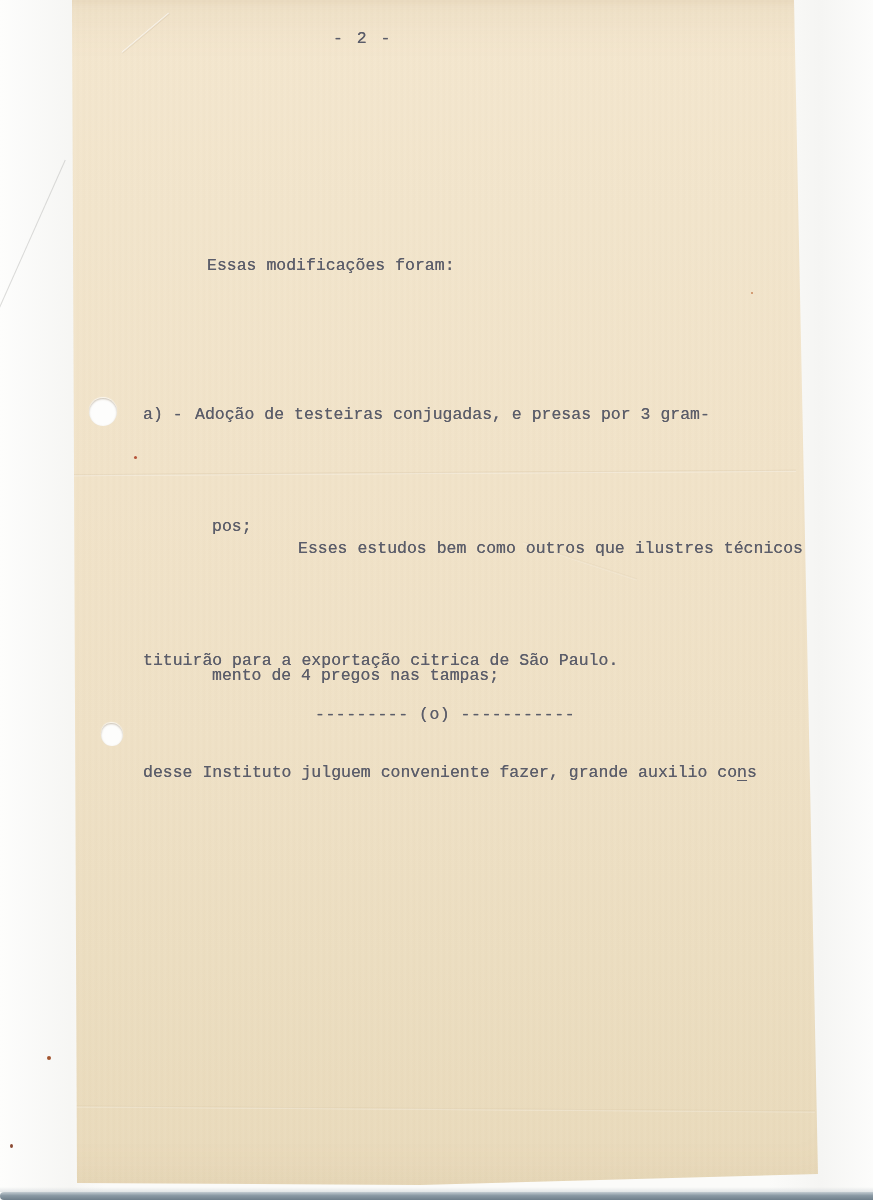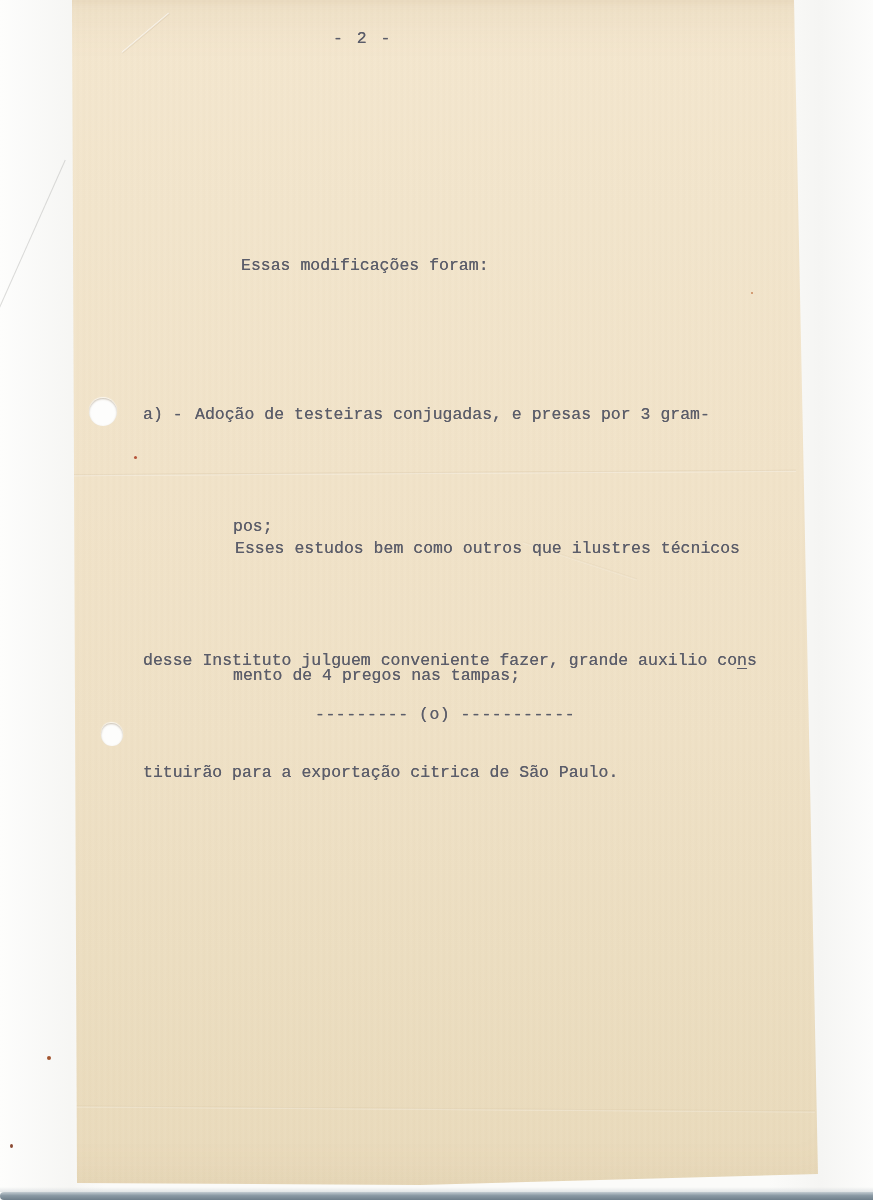--- a/index.html
+++ b/index.html
@@ -44,25 +44,25 @@
     font-size: 16.5px;
     line-height: 37.2px;
     white-space: pre;
   }
   .pageno {
     position: absolute; left: 333px; top: 20px;
     letter-spacing: 2px;
   }
   .list-block { position: absolute; left: 143px; top: 173px; width: 660px; }
   .para-block { position: absolute; left: 143px; top: 456px; width: 660px; }
-  .indent-intro { margin-left: 98px; }
+  .indent-intro { margin-left: 64px; }
   .item-first  { }
-  .cont        { margin-left: 90px; }
+  .cont        { margin-left: 69px; }
   .marker { display: inline-block; width: 52px; }
-  .para-first { margin-left: 92px; }
+  .para-first { margin-left: 92px; text-align: right; }
   .u { text-decoration: underline; text-underline-offset: 3px; }
   .divider {
     position: absolute; left: 315px; top: 696px;
     letter-spacing: 0.5px;
   }
   .hole {
     position: absolute; border-radius: 50%;
     background: #fdfdfc;
     box-shadow: inset 0 1px 2px rgba(140,120,90,0.45), 0 -1px 1px rgba(255,255,255,0.7);
   }
@@ -121,22 +121,22 @@
 
       <div class="item-first"><span class="marker">a) -</span><span>Adoção de testeiras conjugadas, e presas por 3 gram-</span></div>
       <div class="cont">pos;</div>
 
       <div class="cont">mento de 4 pregos nas tampas;</div>
 
     </div>
 
     <div class="para-block ink">
       <div class="para-first">Esses estudos bem como outros que ilustres técnicos</div>
+      <div>tituirão para a exportação citrica de São Paulo.</div>
       <div><span>desse Instituto julguem conveniente fazer, grande auxilio co</span><span class="u">n</span><span>s</span></div>
-      <div>tituirão para a exportação citrica de São Paulo.</div>
     </div>
 
     <div class="divider ink">--------- (o) -----------</div>
 
     <div class="hole hole1"></div>
     <div class="hole hole2"></div>
 
     <div class="speck speck1"></div>
     <div class="speck speck4"></div>
   </div>

